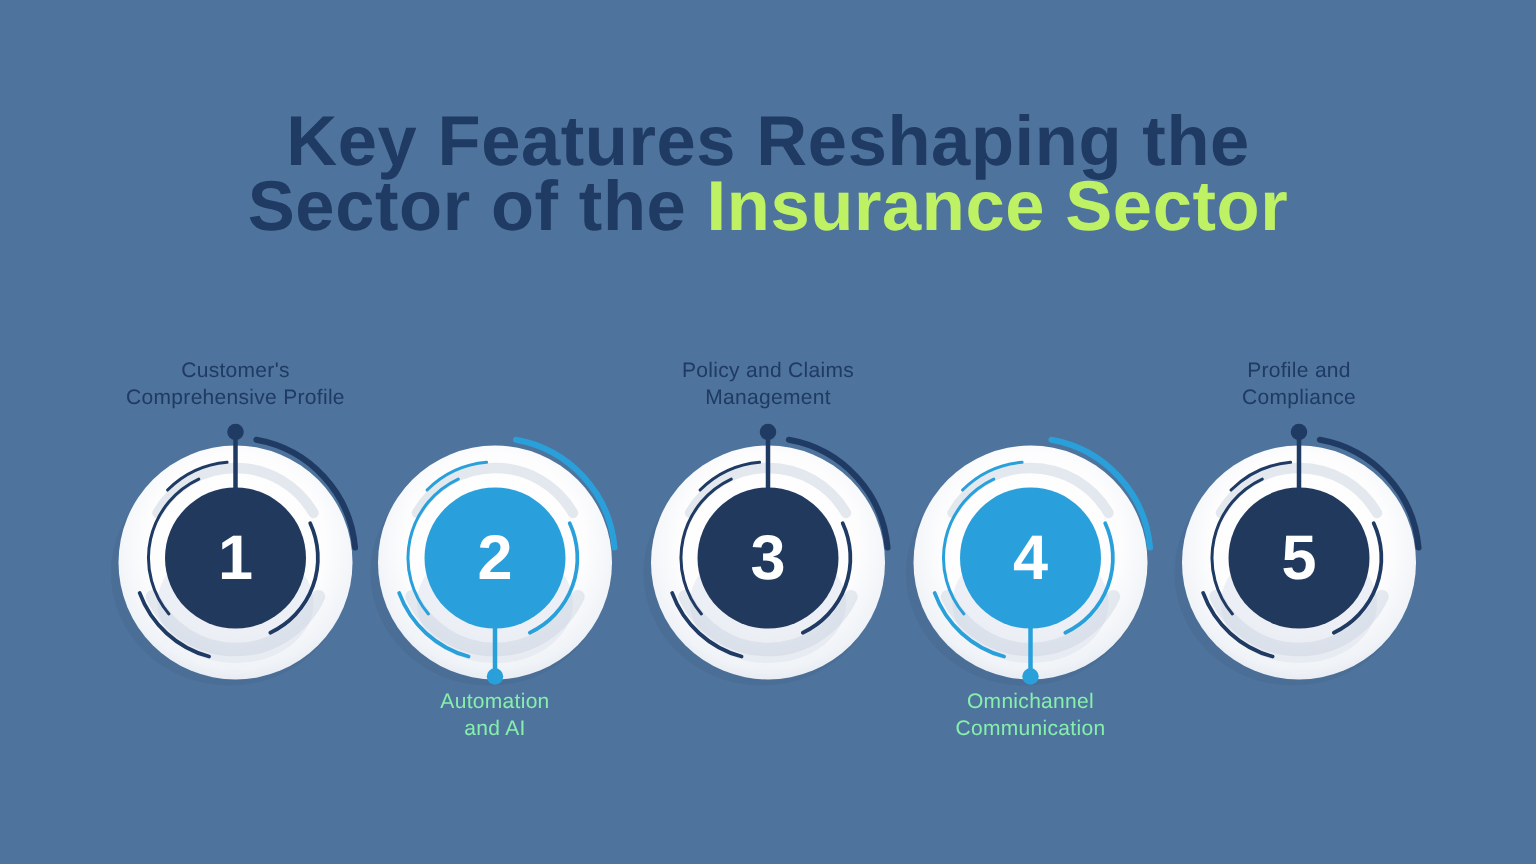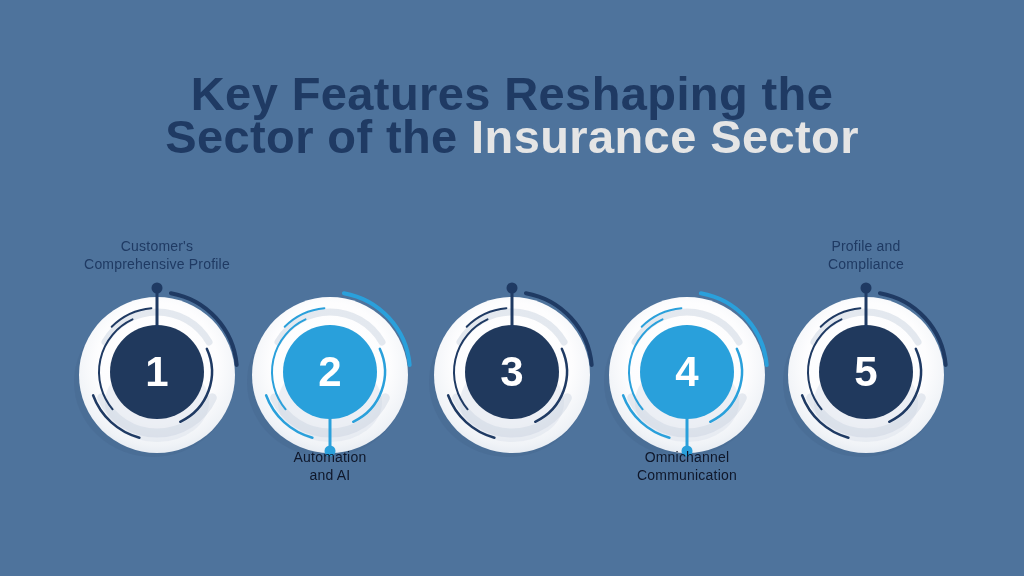--- a/index.html
+++ b/index.html
@@ -19,21 +19,21 @@
     top: 72px;
     left: 0;
     width: 100%;
     text-align: center;
     font-weight: 700;
     font-size: 47px;
     line-height: 43px;
     letter-spacing: 0.4px;
     color: #1F3A63;
   }
-  .title .highlight { color: #e5e5e5; }
+  .title .highlight { color: #bef264; }
 
   
   .badge {
     position: absolute;
     top: 272px;
     width: 200px;
     height: 200px;
   }
   .badge.b1 { left: 57px; }
   .badge.b2 { left: 230px; }
@@ -69,21 +69,21 @@
     left: -10px;
     width: 220px;
     text-align: center;
     font-weight: 400;
     font-size: 14px;
     line-height: 18px;
     letter-spacing: 0.2px;
     white-space: pre-line;
   }
   .step-label.above { top: -35px; color: #1F3A63; }
-  .step-label.below { top: 176px; color: #0f172a; }
+  .step-label.below { top: 186px; color: #86efac; }
 </style>
 </head>
 <body>
 
 <div class="canvas">
 
   
   <svg width="0" height="0" aria-hidden="true">
     <defs>
       <radialGradient id="blobGrad" cx="50%" cy="42%" r="62%">
@@ -139,20 +139,22 @@
       <line class="stem" x1="100" y1="144" x2="100" y2="175"></line>
       <circle class="dot" cx="100" cy="179" r="5.5"></circle>
     </svg>
     <div class="num">2</div>
     <div class="step-label below">Automation
 and AI</div>
   </div>
 
   
   <div class="badge b3 navy">
+    <div class="step-label above">Policy and Claims
+Management</div>
     <svg width="200" height="200" viewBox="0 0 200 200">
       <ellipse cx="96" cy="110" rx="79" ry="75" fill="#44658C" opacity="0.35"></ellipse>
       <circle cx="100" cy="103" r="78" fill="url(#blobGrad)"></circle>
       <ellipse cx="100" cy="130" rx="52" ry="40" fill="#DBE1EB" opacity="0.5"></ellipse>
       <path class="garc" d="M 48 70 A 60 60 0 0 1 152 70" stroke-width="7" opacity="0.5"></path>
       <path class="garc" d="M 155.3 125.8 A 61 61 0 0 1 44.7 125.8" stroke-width="9" opacity="0.45"></path>
       <circle class="core" cx="100" cy="100" r="47"></circle>
       <path class="arc" d="M 113.9 21.2 A 80 80 0 0 1 179.7 93.0" stroke-width="4"></path>
       <path class="arc" d="M 75.5 47.4 A 58 58 0 0 0 55.6 137.3" stroke-width="2"></path>
       <path class="arc" d="M 149.8 76.8 A 55 55 0 0 1 123.2 149.8" stroke-width="2.5"></path>

